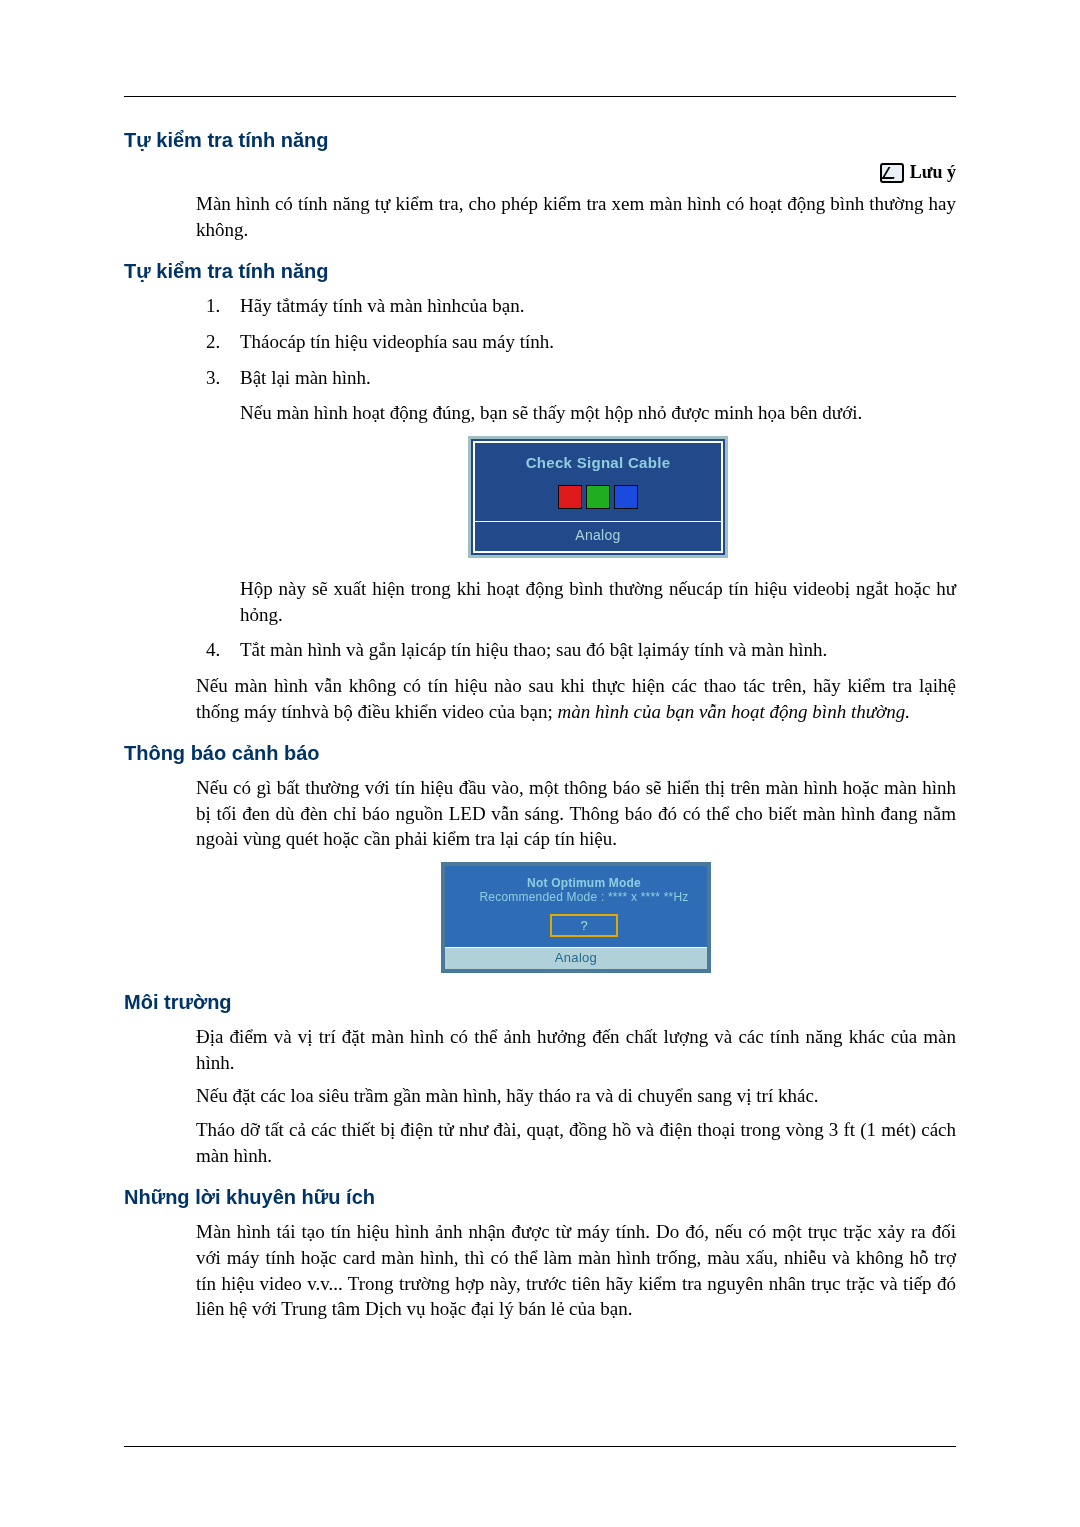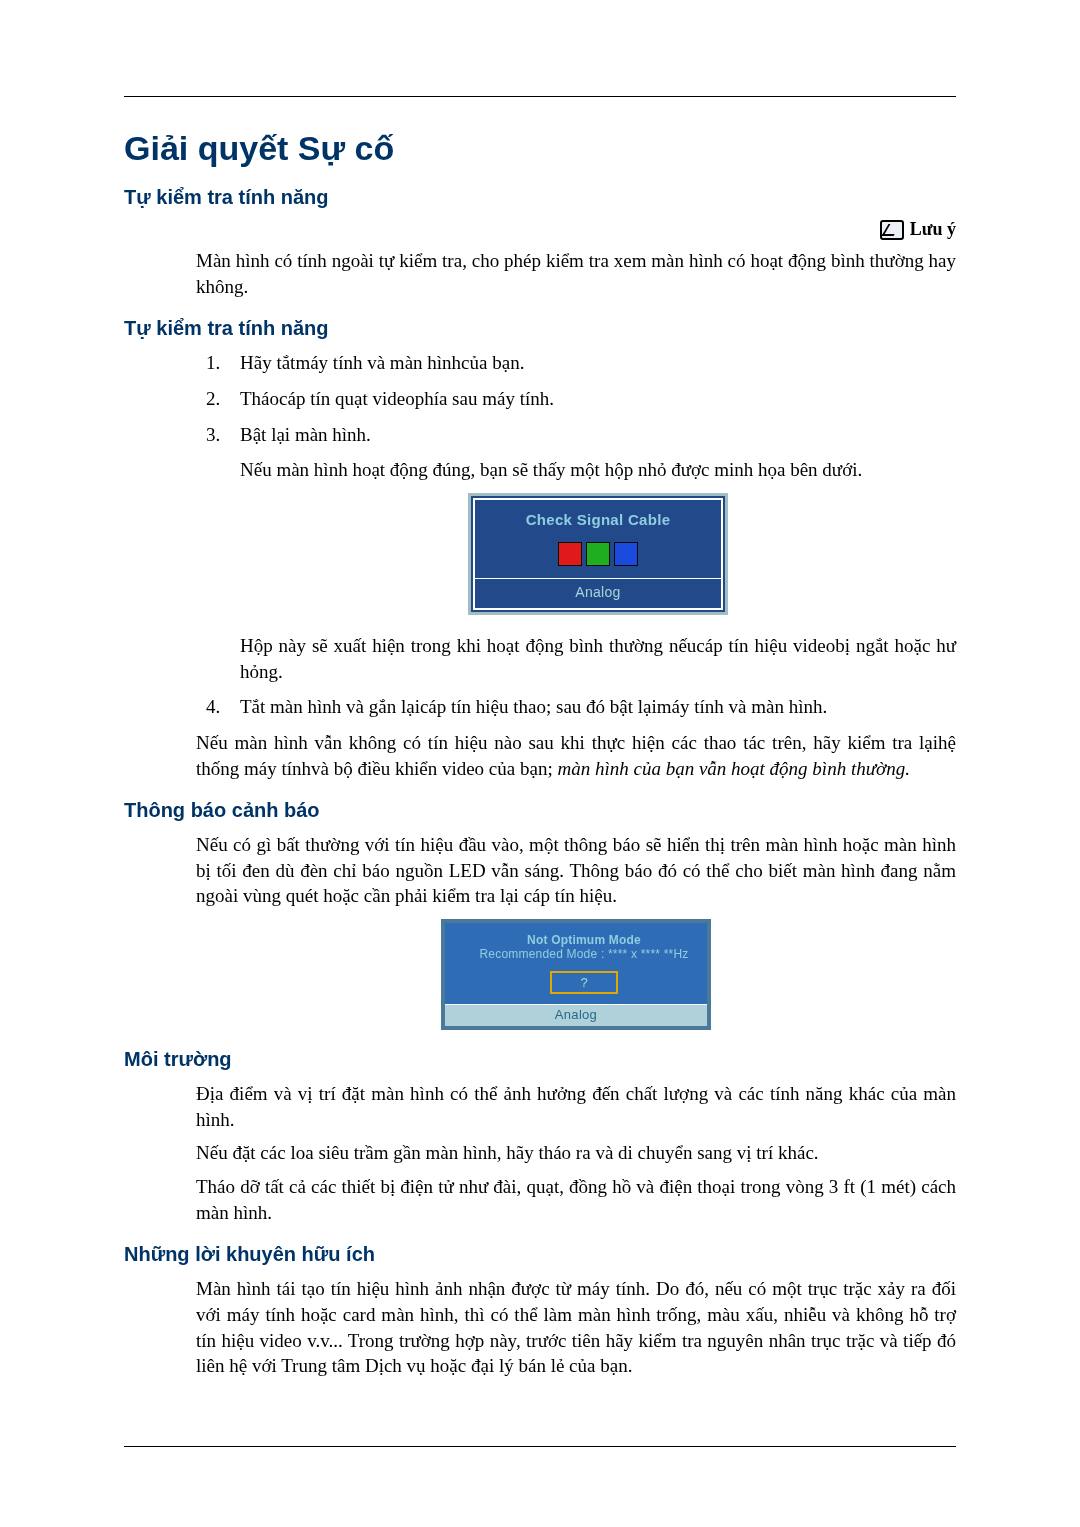--- a/index.html
+++ b/index.html
@@ -192,36 +192,35 @@
     letter-spacing: 0.3px;
     border-top: 1px solid #ffffff;
   }
 </style>
 </head>
 <body>
 
 <div class="page">
   <hr class="top-rule">
 
-  <h1 class="doc-title">Giải quyết Sự cố</h1>
 
   <h2 class="section-heading">Tự kiểm tra tính năng</h2>
   <div class="content-block">
     <div class="note-row">
       <span class="note-icon"></span>
       <span class="note-label">Lưu ý</span>
     </div>
-    <p class="body-text">Màn hình có tính ngoài tự kiểm tra, cho phép kiểm tra xem màn hình có hoạt động bình thường hay không.</p>
+    <p class="body-text">Màn hình có tính năng tự kiểm tra, cho phép kiểm tra xem màn hình có hoạt động bình thường hay không.</p>
   </div>
 
   <h2 class="section-heading">Tự kiểm tra tính năng</h2>
   <div class="content-block">
     <ol class="num-list">
       <li><span>Hãy tắtmáy tính và màn hìnhcủa bạn.</span></li>
-      <li><span>Tháocáp tín quạt videophía sau máy tính.</span></li>
+      <li><span>Tháocáp tín hiệu videophía sau máy tính.</span></li>
       <li>
         <span>Bật lại màn hình.</span>
         <span class="sub">Nếu màn hình hoạt động đúng, bạn sẽ thấy một hộp nhỏ được minh họa bên dưới.</span>
         <span class="sub figure-wrap">
           <span class="fig1">
             <span class="fig1-inner" style="display:block;">
               <span class="fig1-title" style="display:block;">Check Signal Cable</span>
               <span class="fig1-squares">
                 <span class="sq red"></span>
                 <span class="sq green"></span>

